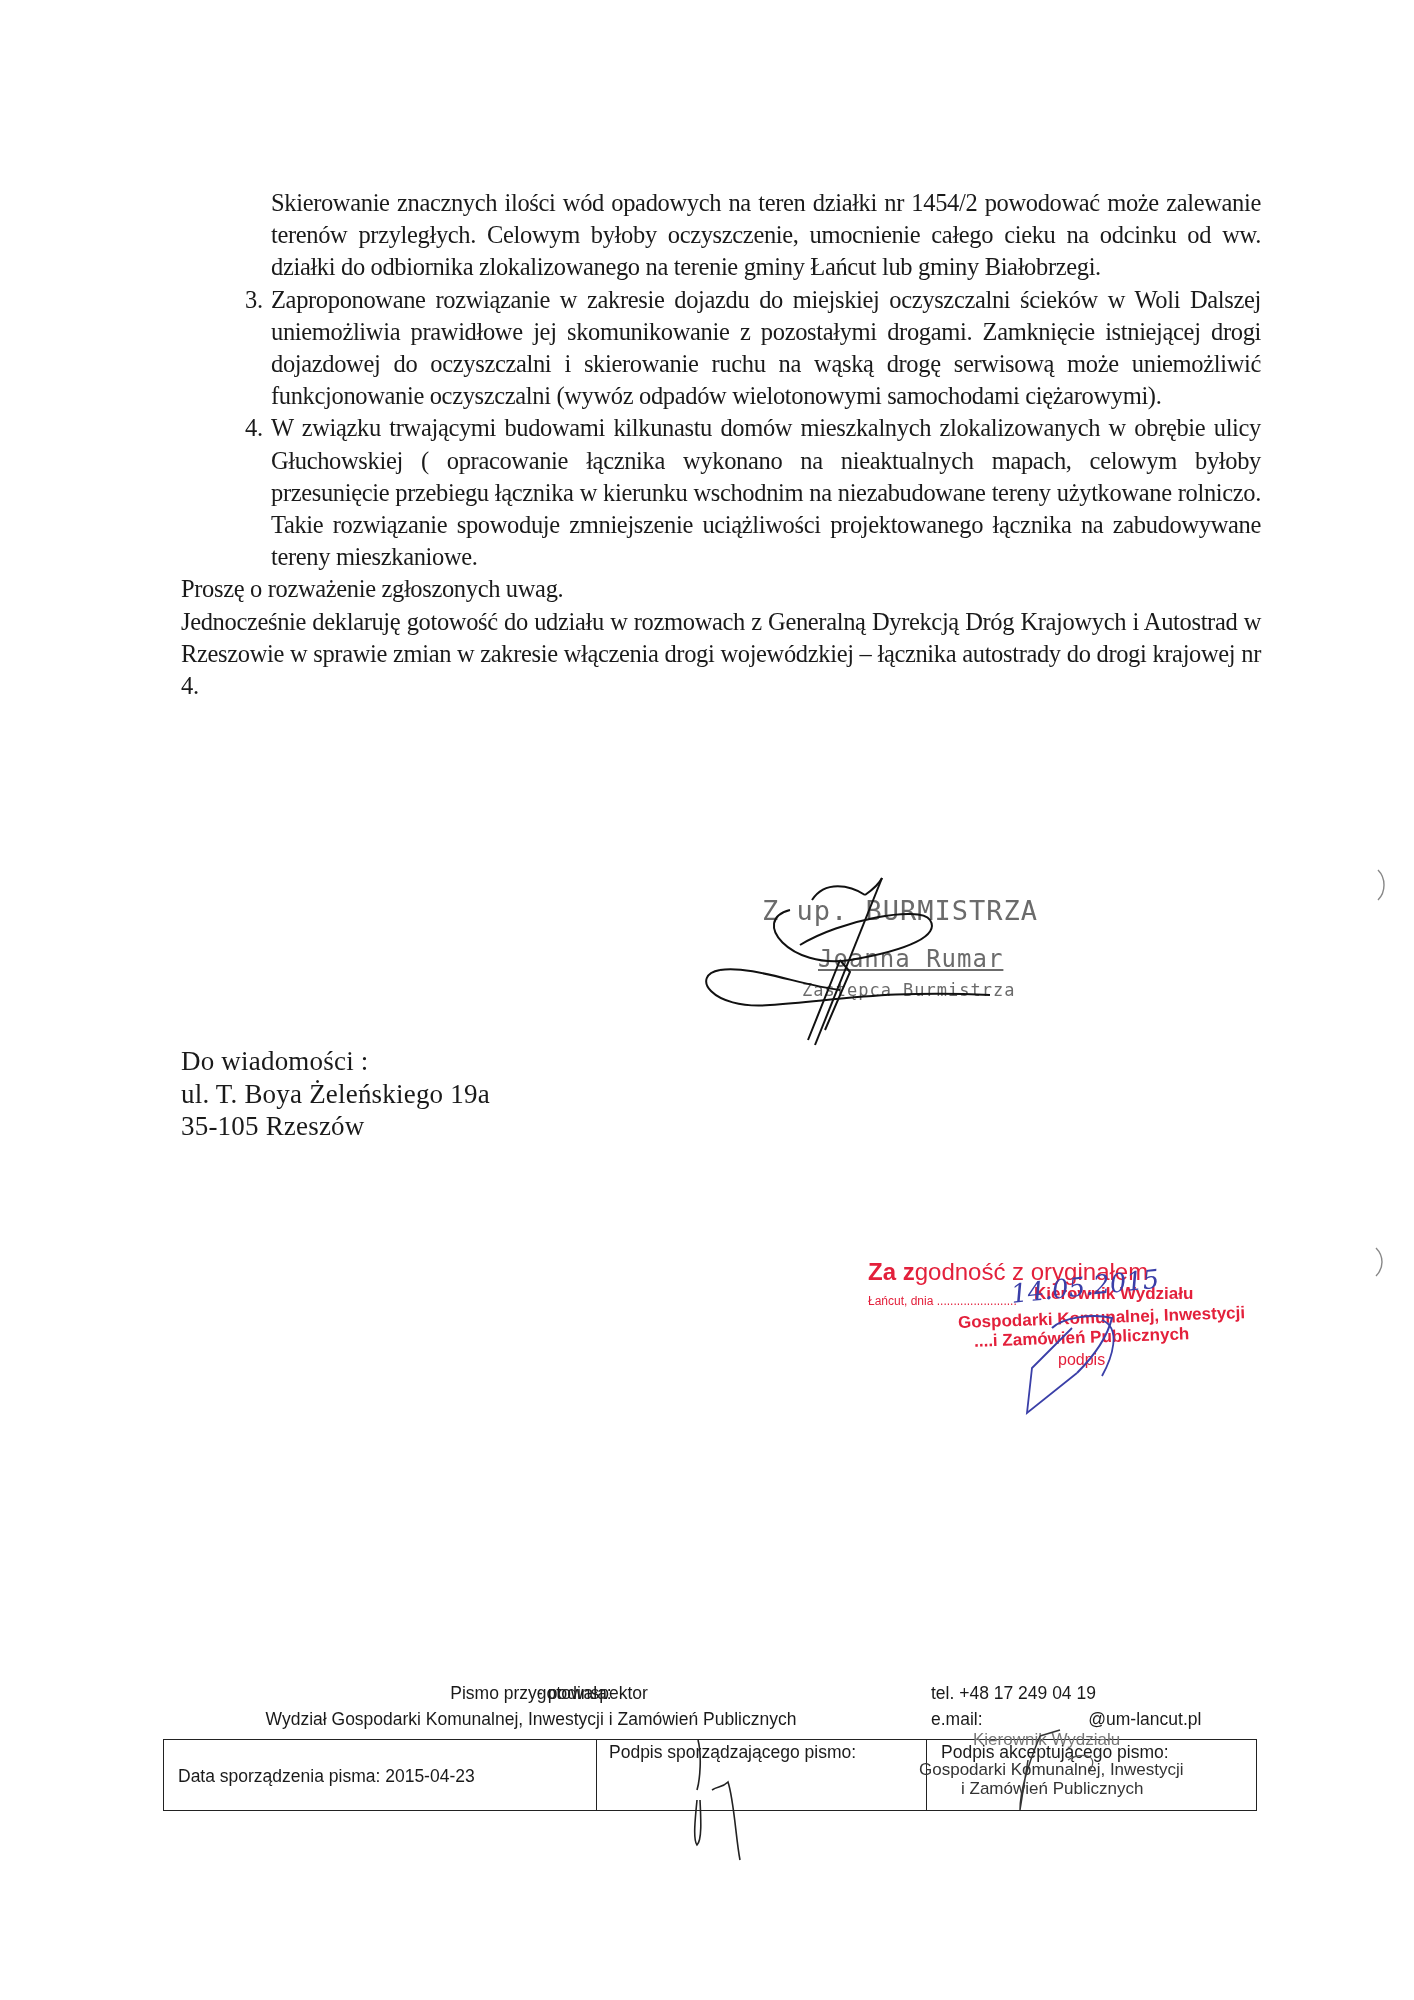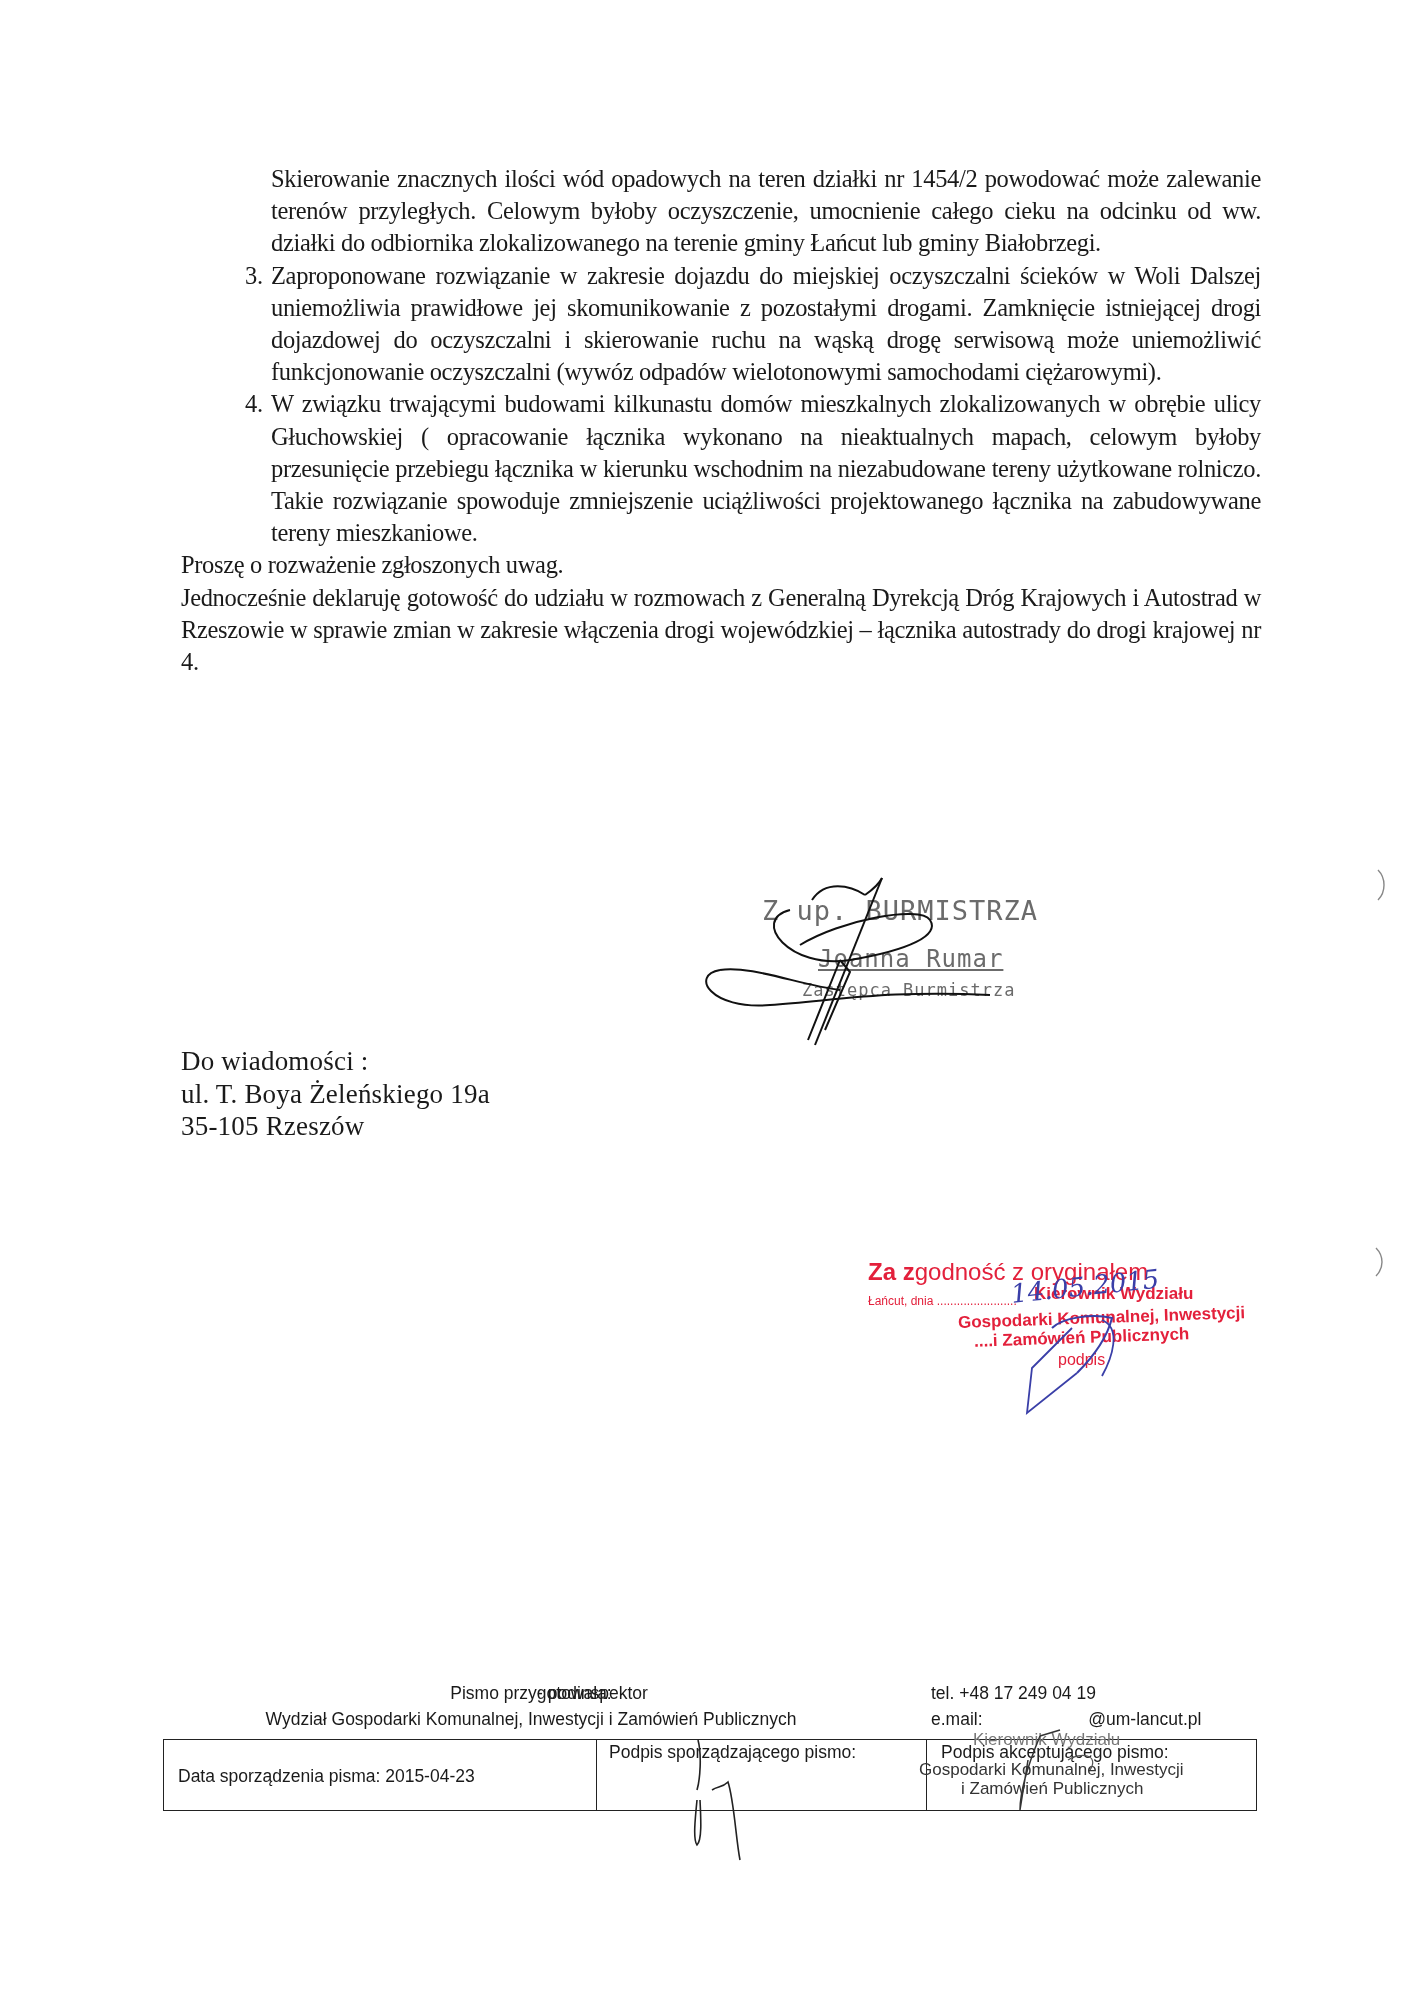--- a/index.html
+++ b/index.html
@@ -4,21 +4,21 @@
   <style>
     html, body { margin: 0; padding: 0; background: #ffffff; }
     body { width: 1414px; height: 2000px; position: relative; overflow: hidden; color: #1a1a1a; }
     .serif { font-family: "Liberation Serif", "DejaVu Serif", serif; }
     .sans { font-family: "Liberation Sans", "DejaVu Sans", sans-serif; }
 
     .body-block {
       position: absolute; left: 181px; top: 163px; width: 1080px;
       font-size: 24.5px; line-height: 32.2px; letter-spacing: -0.35px;
     }
-    .para-cont { padding-left: 90px; text-align: justify; text-align-last: left; }
+    .para-cont { padding-left: 90px; text-align: justify; text-align-last: left; margin-top: 24px; }
     .list-item { display: flex; }
     .list-num { width: 90px; flex: 0 0 90px; padding-left: 64px; box-sizing: border-box; }
     .list-text { flex: 1; text-align: justify; text-align-last: left; }
     .just { text-align: justify; text-align-last: left; }
     p { margin: 0; }
 
     .signature-area { position: absolute; left: 690px; top: 860px; width: 400px; height: 190px; }
     .sig-stamp-line { position: absolute; color: #6b6b6b; font-family: "DejaVu Sans Mono", "Liberation Mono", monospace; letter-spacing: 1px; }
     .sig-l1 { left: 72px; top: 35px; font-size: 27px; }
     .sig-l2 { left: 128px; top: 85px; font-size: 24px; text-decoration: underline; }

